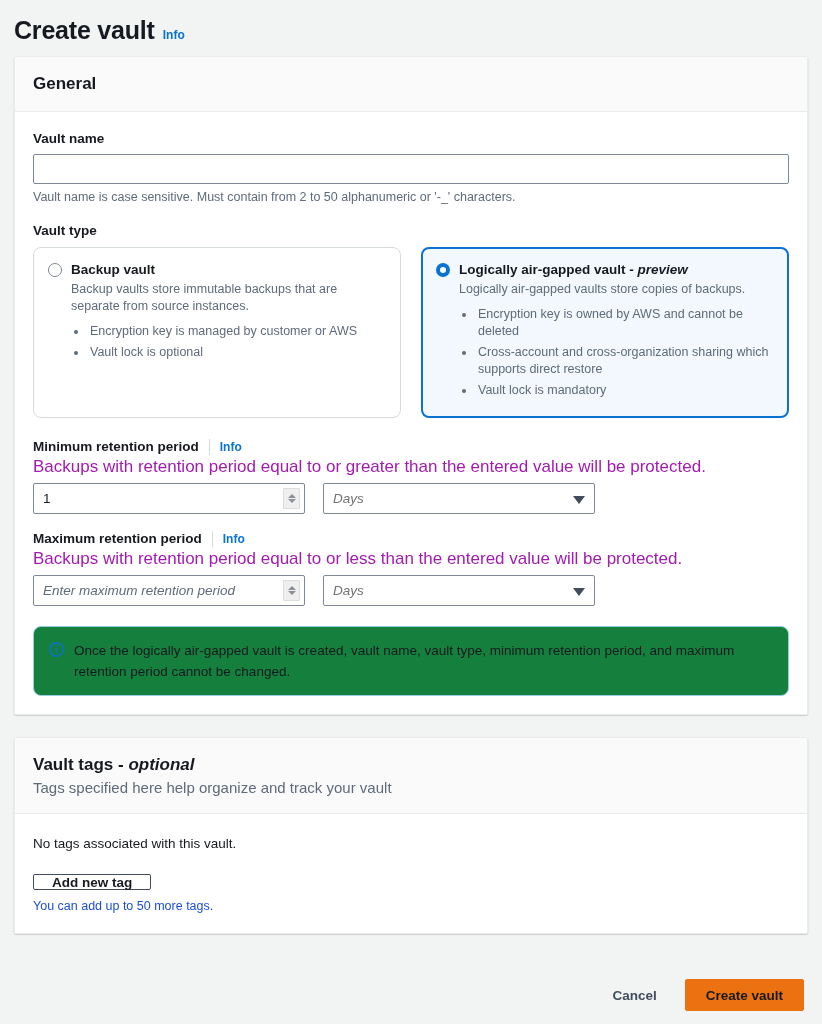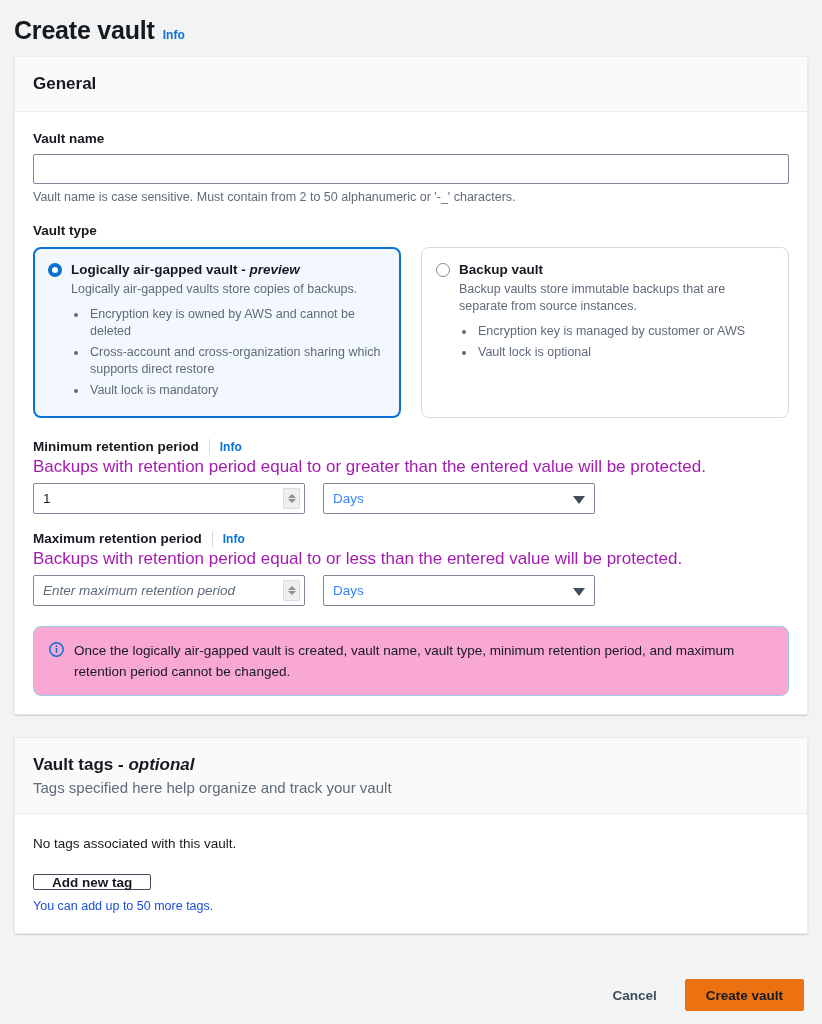--- a/index.html
+++ b/index.html
@@ -246,38 +246,39 @@
   .select-box {
     width: 100%;
     height: 31px;
     border: 1px solid #7d8998;
     border-radius: 2px;
     background: #ffffff;
     display: flex;
     align-items: center;
     padding: 0 9px;
     font-size: 13.5px;
-    color: #3b82f6;
-    cursor: pointer;
+    color: #737373;
+    cursor: pointer;
+    font-style: italic;
   }
   .select-arrow {
     position: absolute;
     right: 10px;
     top: 13px;
     width: 0; height: 0;
     border-left: 6px solid transparent;
     border-right: 6px solid transparent;
     border-top: 8px solid #414d5c;
     pointer-events: none;
   }
 
   
   .alert {
     margin-top: 20px;
-    background: #f9a8d4;
+    background: #15803d;
     border: 1px solid #99cbe4;
     border-radius: 8px;
     padding: 13px 15px;
     display: flex;
     gap: 10px;
     align-items: flex-start;
   }
   .alert-icon {
     flex: 0 0 auto;
     width: 15px;
@@ -377,43 +378,43 @@
       <div class="field">
         <div class="field-label">Vault name</div>
         <input class="text-input" type="text" value="" style="">
         <div class="field-hint">Vault name is case sensitive. Must contain from 2 to 50 alphanumeric or '-_' characters.</div>
       </div>
 
       <div class="field" style="margin-bottom:20px;">
         <div class="field-label">Vault type</div>
 
         <div class="radio-cards">
+
+          <div class="radio-card">
+            <div class="radio-row">
+              <span class="radio-dot"></span>
+              <span class="radio-title">Backup vault</span>
+            </div>
+            <div class="radio-desc">Backup vaults store immutable backups that are separate from source instances.</div>
+            <ul class="radio-bullets">
+              <li>Encryption key is managed by customer or AWS</li>
+              <li>Vault lock is optional</li>
+            </ul>
+          </div>
 
           <div class="radio-card selected">
             <div class="radio-row">
               <span class="radio-dot on"></span>
               <span class="radio-title"><span>Logically air-gapped vault - </span><span class="preview-tag">preview</span></span>
             </div>
             <div class="radio-desc">Logically air-gapped vaults store copies of backups.</div>
             <ul class="radio-bullets">
               <li>Encryption key is owned by AWS and cannot be deleted</li>
               <li>Cross-account and cross-organization sharing which supports direct restore</li>
               <li>Vault lock is mandatory</li>
-            </ul>
-          </div>
-
-          <div class="radio-card">
-            <div class="radio-row">
-              <span class="radio-dot"></span>
-              <span class="radio-title">Backup vault</span>
-            </div>
-            <div class="radio-desc">Backup vaults store immutable backups that are separate from source instances.</div>
-            <ul class="radio-bullets">
-              <li>Encryption key is managed by customer or AWS</li>
-              <li>Vault lock is optional</li>
             </ul>
           </div>
 
         </div>
       </div>
 
       <div class="field">
         <div class="field-label">
           <span>Minimum retention period</span>
           <span class="divider-info">

